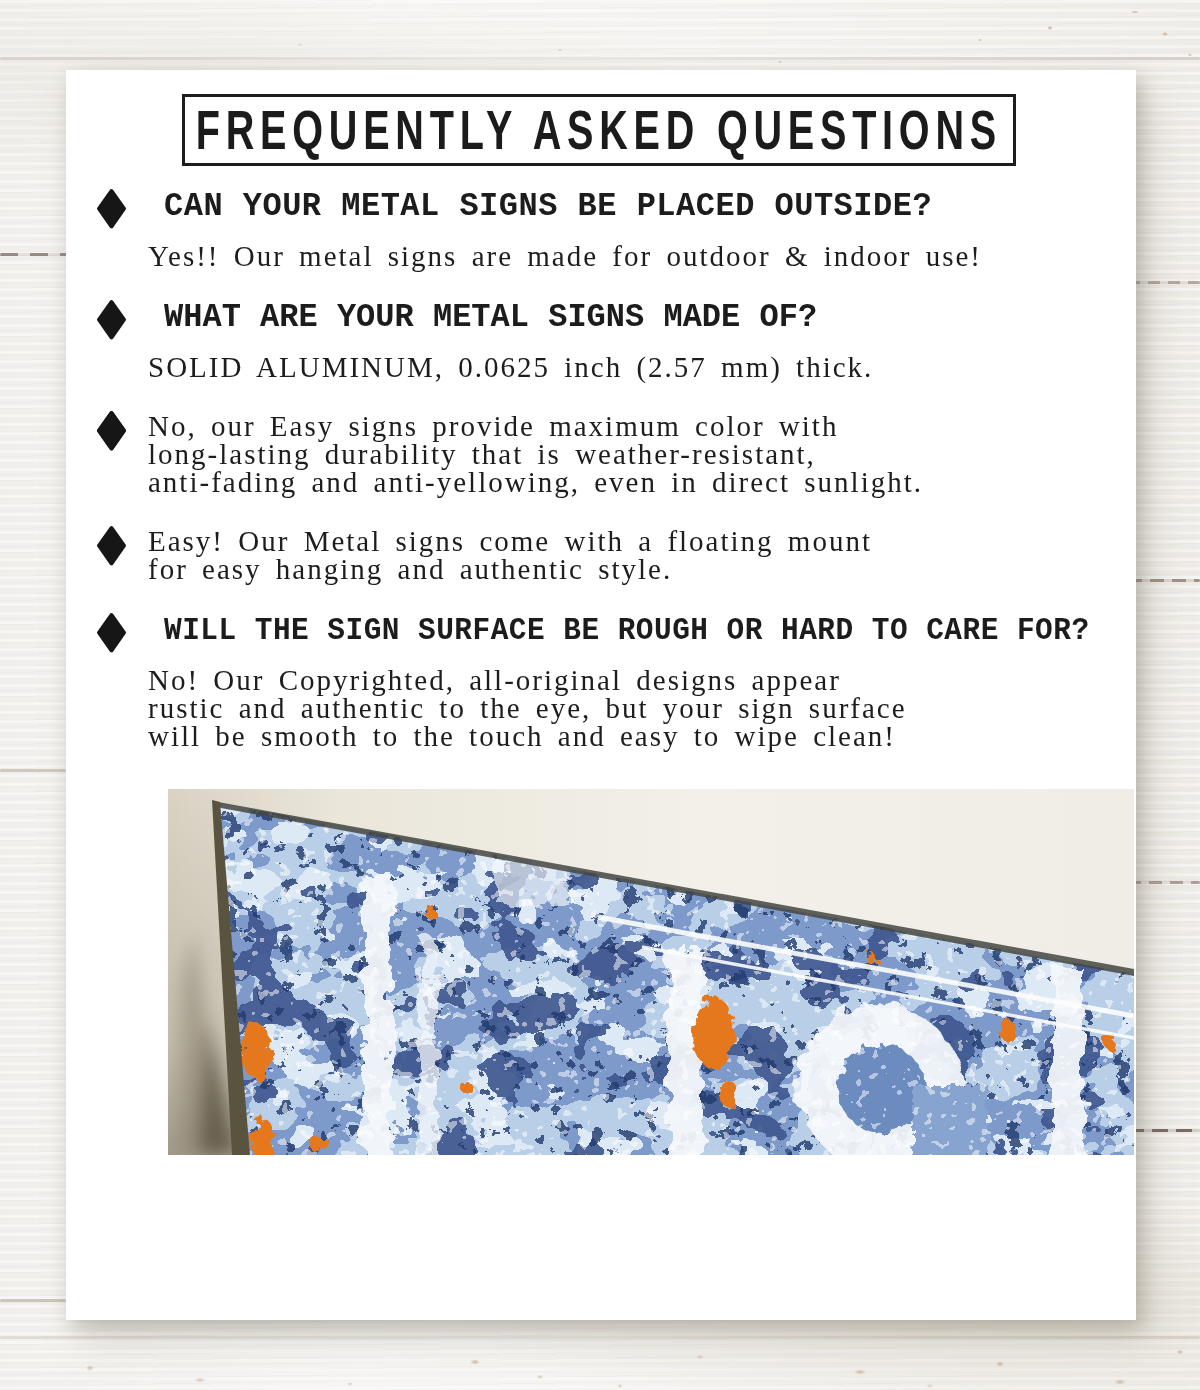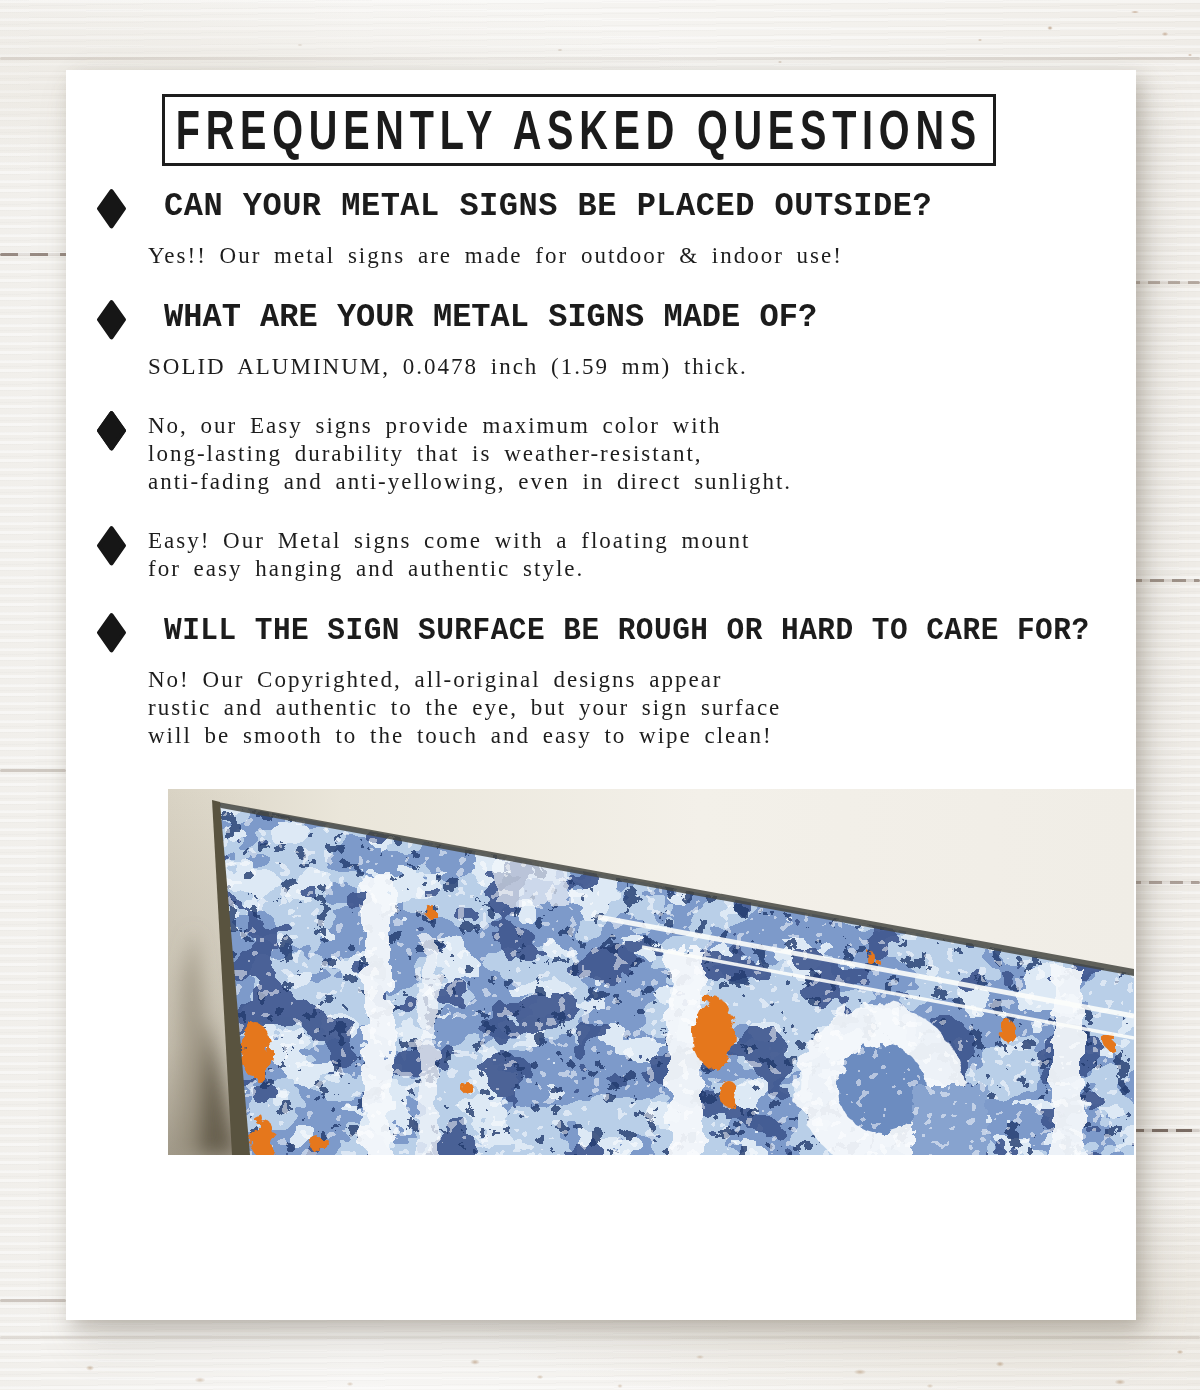--- a/index.html
+++ b/index.html
@@ -51,21 +51,21 @@
     radial-gradient(5px 3px at 930px 64px, rgba(150,105,60,.3), transparent 70%);}
 
   
   .card{
     position:absolute;left:66px;top:70px;width:1070px;height:1250px;z-index:2;
     background:#ffffff;box-sizing:border-box;
     padding:24px 30px 0 82px;
     box-shadow:6px 8px 18px rgba(110,100,85,.32), 16px 20px 42px rgba(110,100,85,.18);
   }
   .title-box{
-    width:834px;height:72px;margin:0 auto 24px 14px;
+    width:834px;height:72px;margin:0 auto 24px 34px;
     border:3px solid #1d1d1d;box-sizing:border-box;
     display:flex;align-items:center;justify-content:center;
   }
   .title{
     font-size:55px;font-weight:700;color:#1b1b1b;letter-spacing:8px;
     white-space:nowrap;transform:scaleX(.72);transform-origin:center;
   }
 
   .qa{position:relative;margin-bottom:31px;}
   .bullet{position:absolute;left:-52px;top:-2px;width:31px;height:40px;}
@@ -75,21 +75,21 @@
     font-size:33px;font-weight:700;color:#1c1c1c;
   }
   .fs1{letter-spacing:.5px;transform:scaleX(.97);}
   .fs2{transform:scaleX(.97);}
   .fs3{font-size:31px !important;transform:scaleX(.92);}
   .fs4{transform:scaleX(.93);}
   .fs5{letter-spacing:1.5px;transform:scaleX(.91);}
   .fs6{font-size:31px !important;letter-spacing:.5px;transform:scaleX(.95);}
   .a{
     margin:3px 0 0 0;
-    font-family:"Liberation Serif",serif;font-size:23px;line-height:28px;
+    font-family:"Liberation Serif",serif;font-size:29px;line-height:28px;
     letter-spacing:2px;word-spacing:5px;color:#1d1d1d;white-space:pre-line;
   }
 
   .photo{margin:39px -30px 0 -30px;width:966px;height:366px;margin-left:20px;}
   .photo svg{display:block;width:966px;height:366px;}
 </style>
 </head>
 <body>
 
 <div class="stage">
@@ -122,21 +122,21 @@
       <p class="a">Yes!! Our metal signs are made for outdoor &amp; indoor use!</p>
     </section>
 
     <section class="qa">
       <span class="bullet">
         <svg viewBox="0 0 30 40">
             <polygon points="15,3 27,20 15,37 3,20" fill="#161616" stroke="#161616" stroke-width="4" stroke-linejoin="round"></polygon>
           </svg>
       </span>
       <h2 class="q"><span class="fs2">WHAT ARE YOUR METAL SIGNS MADE OF?</span></h2>
-      <p class="a">SOLID ALUMINUM, 0.0478 inch (1.59 mm) thick.</p>
+      <p class="a">SOLID ALUMINUM, 0.0625 inch (2.57 mm) thick.</p>
     </section>
 
     <section class="qa">
       <span class="bullet">
         <svg viewBox="0 0 30 40">
             <polygon points="15,3 27,20 15,37 3,20" fill="#161616" stroke="#161616" stroke-width="4" stroke-linejoin="round"></polygon>
           </svg>
       </span>
     </section>
 

